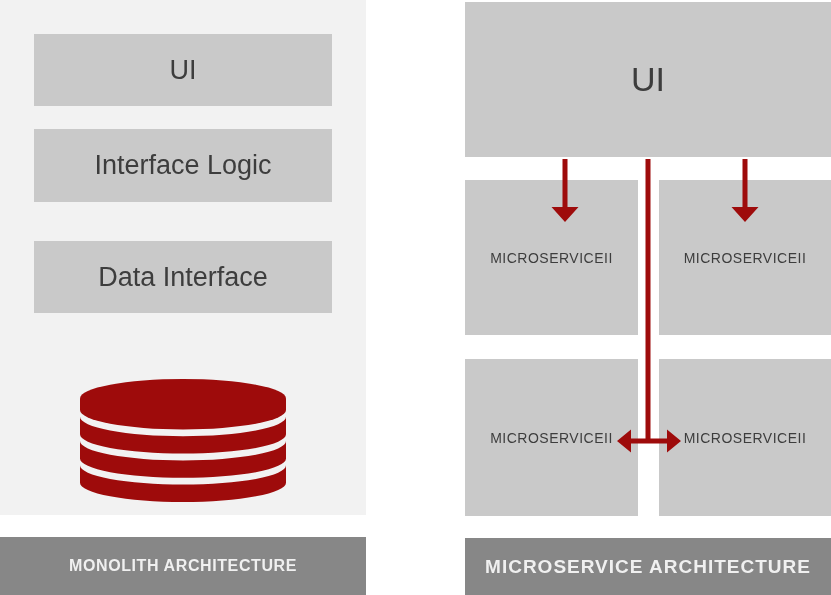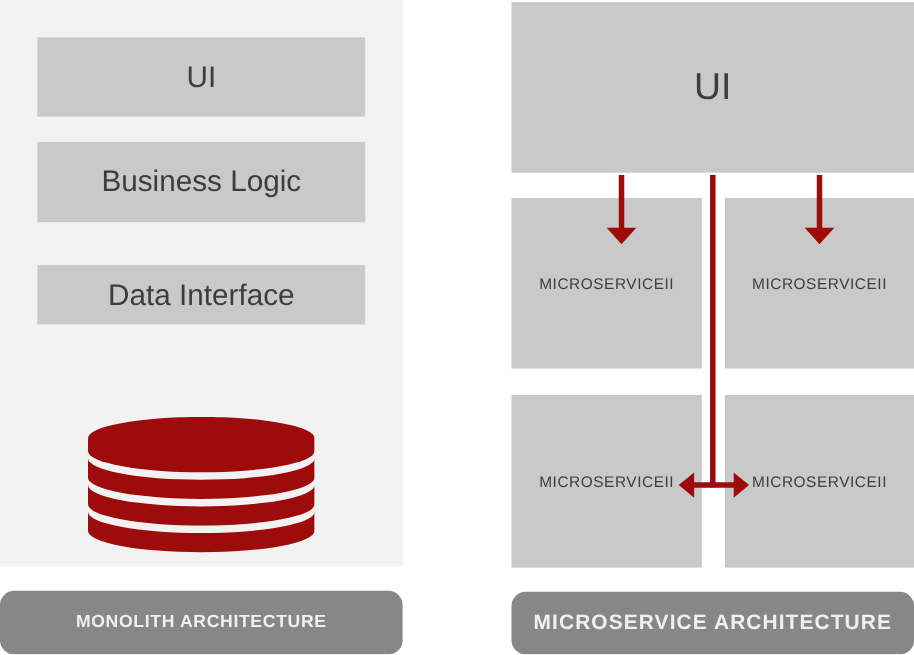--- a/index.html
+++ b/index.html
@@ -29,35 +29,34 @@
     width: 298px;
     background: #c9c9c9;
     display: flex;
     align-items: center;
     justify-content: center;
     color: #3d3d3d;
     font-size: 27px;
   }
   .layer-ui   { top: 34px;  height: 72px; }
   .layer-bl   { top: 129px; height: 73px; }
-  .layer-di   { top: 241px; height: 54px; }
+  .layer-di   { top: 241px; height: 72px; }
 
   .db-icon { left: 80px; top: 379px; width: 206px; height: 124px; }
 
   
   .caption-bar {
     height: 58px;
     background: #878787;
     display: flex;
     align-items: center;
     justify-content: center;
     color: #f0f0f0;
     font-weight: bold;
     letter-spacing: 0.6px;
-    border-radius: 13px;
   }
   .caption-left  { left: 0px;   top: 537px; width: 366px; font-size: 16px; }
   .caption-right { left: 465px; top: 538px; width: 366px; height: 57px; font-size: 19px; letter-spacing: 1px; }
 
   
   .ms-box {
     background: #c9c9c9;
     display: flex;
     align-items: center;
     justify-content: center;
@@ -89,21 +88,21 @@
 </head>
 <body>
 
 <div class="canvas">
 
   <div class="abs monolith-panel">
     <div class="abs layer-box layer-ui">
       <span>UI</span>
     </div>
     <div class="abs layer-box layer-bl">
-      <span>Business Logic</span>
+      <span>Interface Logic</span>
     </div>
     <div class="abs layer-box layer-di">
       <span>Data Interface</span>
     </div>
 
     <svg class="abs db-icon" viewBox="0 0 206 128" preserveAspectRatio="none" aria-hidden="true">
       <path d="M 0 20 A 103 20 0 1 1 206 20 L 206 32 A 103 20 0 0 1 0 32 Z" fill="#9e0b0b"></path>
       <path d="M 0 39 A 103 20 0 0 0 206 39 L 206 57 A 103 20 0 0 1 0 57 Z" fill="#9e0b0b"></path>
       <path d="M 0 64 A 103 20 0 0 0 206 64 L 206 82 A 103 20 0 0 1 0 82 Z" fill="#9e0b0b"></path>
       <path d="M 0 89 A 103 20 0 0 0 206 89 L 206 107 A 103 20 0 0 1 0 107 Z" fill="#9e0b0b"></path>

